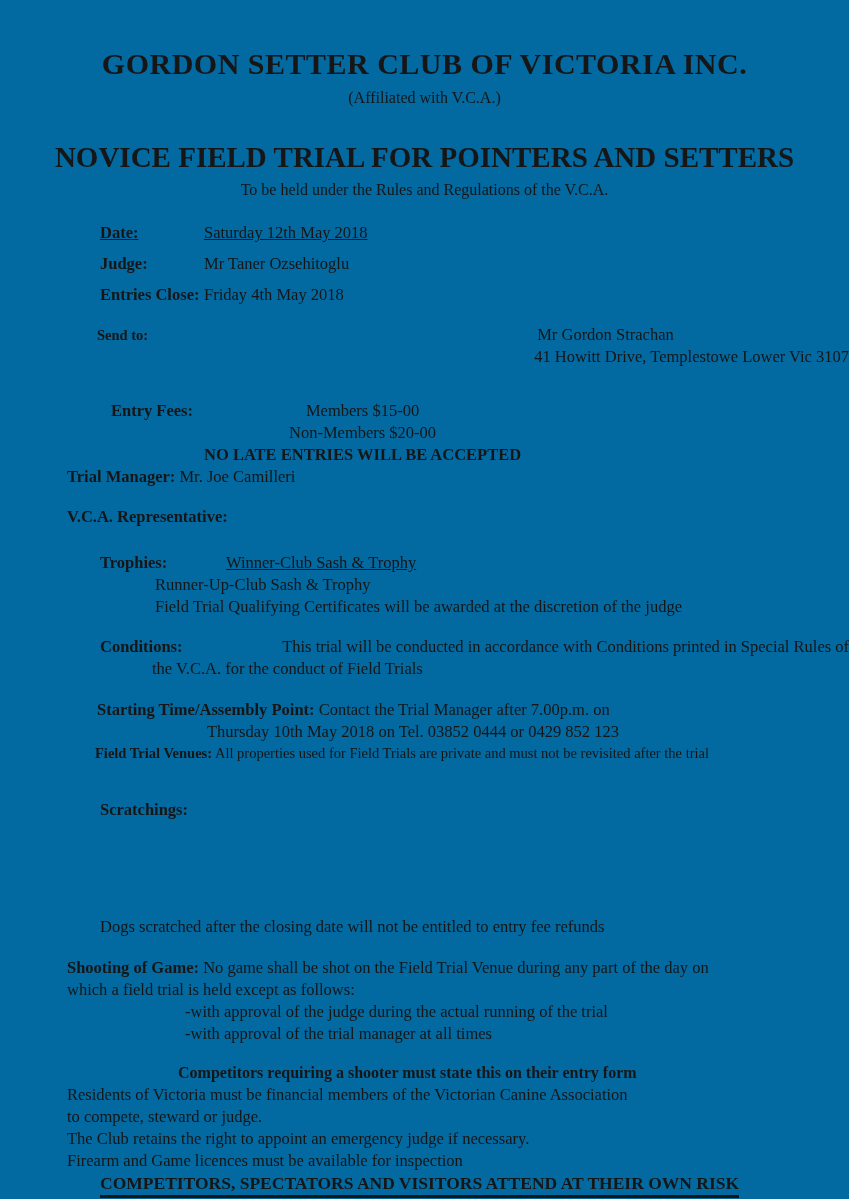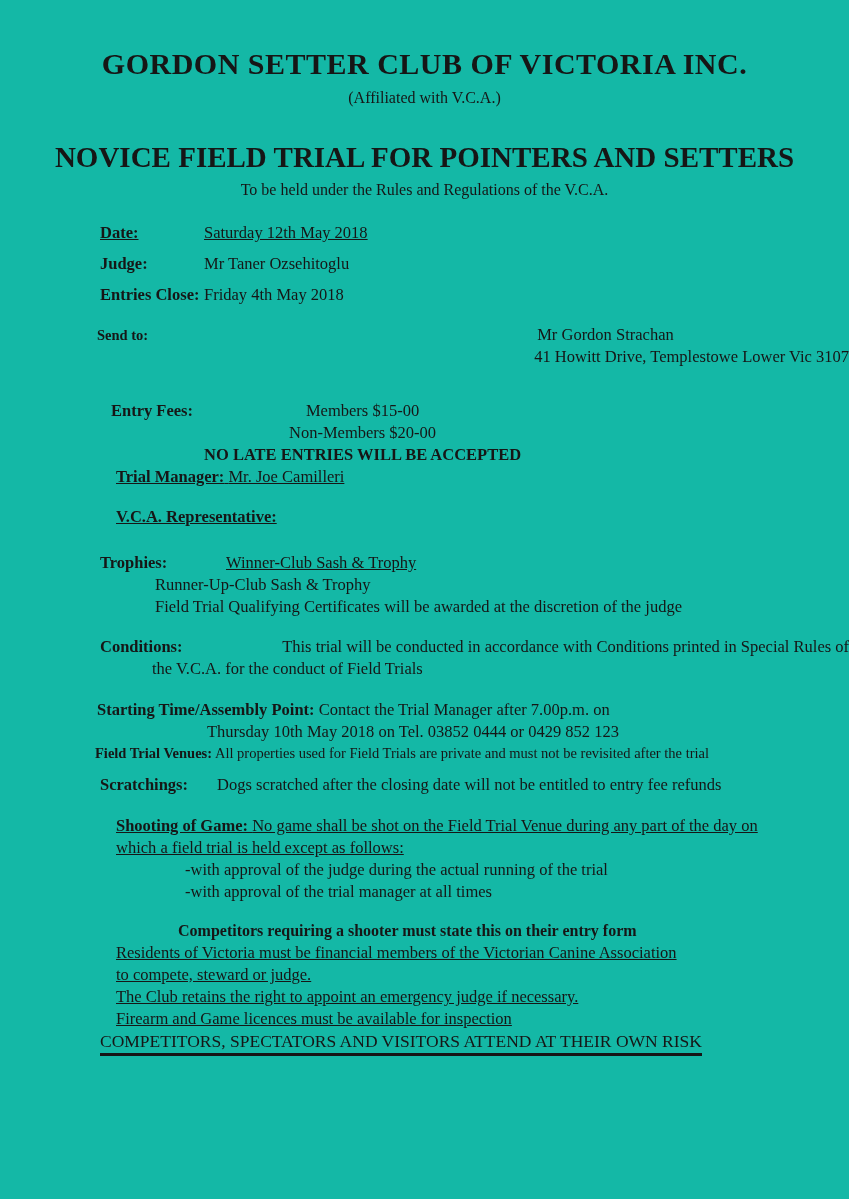--- a/index.html
+++ b/index.html
@@ -1,20 +1,20 @@
 <!DOCTYPE html>
 <html><head>
 <meta charset="utf-8">
 <style>
   html, body { margin: 0; padding: 0; background: #ffffff; }
   .page {
     position: relative;
     width: 849px;
     height: 1199px;
-    background: #14b8a6;
+    background: #0369a1;
     color: #161616;
     font-family: "Liberation Serif", "DejaVu Serif", serif;
     font-size: 16.5px;
     line-height: 22px;
     overflow: hidden;
   }
   .center { text-align: center; }
   .club-title {
     margin-top: 46px;
     font-size: 30px;
@@ -36,25 +36,25 @@
   .event-subtitle {
     margin-top: 6px;
     font-size: 16px;
     line-height: 20px;
   }
   .row { display: flex; margin-left: 100px; }
   .lbl { font-weight: 700; white-space: nowrap; }
   .lbl-104 { flex: 0 0 104px; }
   .lbl-107 { flex: 0 0 107px; font-size: 14.5px; }
   .lbl-114 { flex: 0 0 117px; }
-  .line { margin-left: 116px; text-decoration: underline; }
+  .line { margin-left: 67px; }
   .bold { font-weight: 700; }
   .mt22 { margin-top: 22px; text-decoration: underline; }
   .mt21 { margin-top: 9px; }
-  .mt20 { margin-top: 11px; }
+  .mt20 { margin-top: 36px; flex-direction: column; }
   .mt19 { margin-top: 19px; }
   .mt18 { margin-top: 18px; justify-content: space-between; }
   .mt17 { margin-top: 17px; }
   .mt15 { margin-top: 32px; text-align: center; }
   .mt24 { margin-top: 24px; gap: 18px; }
   .indent-55 { margin-left: 155px; }
   .indent-52 { margin-left: 152px; }
   .indent-207 { margin-left: 207px; }
   .indent-185 { margin-left: 185px; }
   .venues-line {
@@ -67,21 +67,21 @@
     margin-left: 178px;
     font-weight: 700;
     font-size: 16px;
   }
   .risk-line {
     margin-left: 100px;
     margin-top: 1px;
   }
   .risk-text {
     display: inline-block;
-    font-weight: 400;
+    font-weight: 700;
     font-size: 17.5px;
     line-height: 21px;
     border-bottom: 3.5px solid #161616;
     padding-bottom: 1px;
   }
 </style>
 </head>
 <body>
 
 <div class="page">

